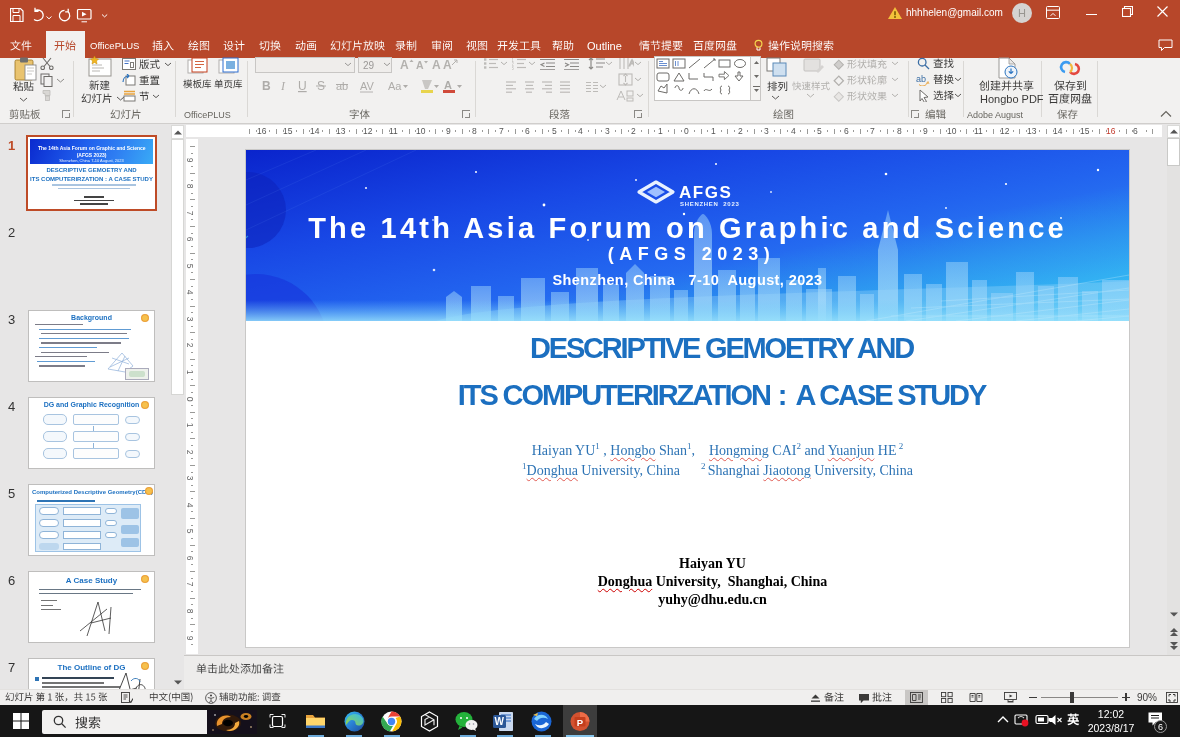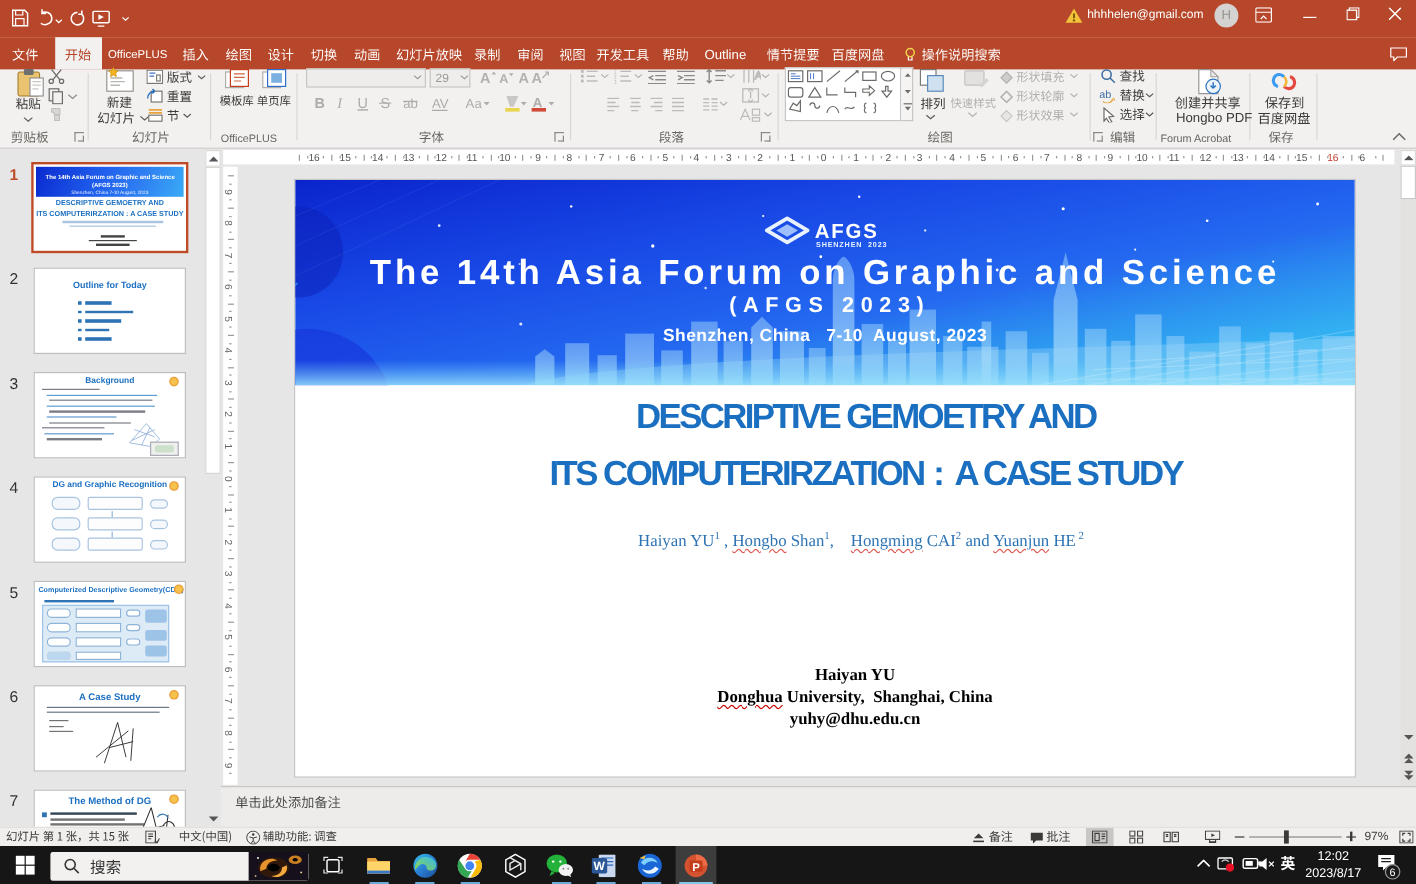--- a/index.html
+++ b/index.html
@@ -149,21 +149,21 @@
 <svg class="ct" style="left:773px;top:108.5px" width="23" height="15">
       <path transform="translate(0,9.2)" fill="#67655f" d="M0.4 -0.6 0.6 0.2C1.5 -0.1 2.6 -0.6 3.8 -1.0L3.6 -1.7C2.4 -1.2 1.2 -0.8 0.4 -0.6ZM5.0 -5.3V-4.6H8.7V-5.3ZM0.6 -4.4C0.7 -4.5 1.0 -4.6 2.1 -4.7C1.7 -4.1 1.3 -3.6 1.1 -3.4C0.9 -3.0 0.6 -2.7 0.4 -2.7C0.5 -2.4 0.6 -2.1 0.7 -1.9C0.9 -2.0 1.2 -2.2 3.6 -2.8C3.6 -3.0 3.6 -3.3 3.6 -3.5L1.8 -3.0C2.5 -4.0 3.2 -5.1 3.8 -6.2L3.1 -6.6C2.9 -6.2 2.7 -5.8 2.5 -5.4L1.3 -5.3C1.9 -6.2 2.5 -7.4 2.9 -8.5L2.2 -8.9C1.8 -7.6 1.1 -6.2 0.9 -5.8C0.7 -5.5 0.5 -5.2 0.3 -5.2C0.4 -5.0 0.5 -4.6 0.6 -4.4ZM4.1 0.6C4.4 0.5 4.8 0.4 8.7 0.0C8.9 0.3 9.0 0.6 9.1 0.9L9.8 0.5C9.5 -0.2 8.8 -1.2 8.2 -2.0L7.5 -1.8C7.8 -1.4 8.1 -1.0 8.3 -0.6L5.3 -0.3C5.8 -1.0 6.4 -2.1 6.8 -2.8H9.6V-3.5H4.1V-2.8H5.9C5.5 -2.1 4.7 -0.7 4.5 -0.5C4.3 -0.3 4.1 -0.2 3.8 -0.1C3.9 0.0 4.1 0.4 4.1 0.6ZM6.7 -8.9C6.0 -7.4 4.9 -6.1 3.7 -5.3C3.8 -5.2 4.0 -4.8 4.1 -4.6C5.1 -5.3 6.1 -6.4 6.8 -7.5C7.6 -6.5 8.7 -5.4 9.6 -4.7C9.7 -5.0 9.9 -5.3 10.0 -5.5C9.0 -6.1 7.9 -7.2 7.2 -8.2L7.4 -8.6Z M14.4 -2.9C15.3 -2.8 16.3 -2.4 16.9 -2.1L17.3 -2.6C16.7 -2.9 15.6 -3.2 14.8 -3.4ZM13.4 -1.6C14.8 -1.4 16.7 -1.0 17.7 -0.6L18.0 -1.2C17.0 -1.6 15.2 -2.0 13.8 -2.1ZM11.4 -8.4V0.8H12.1V0.4H19.3V0.8H20.1V-8.4ZM12.1 -0.3V-7.6H19.3V-0.3ZM14.8 -7.4C14.3 -6.6 13.4 -5.8 12.5 -5.2C12.7 -5.1 13.0 -4.9 13.1 -4.7C13.4 -5.0 13.7 -5.2 14.0 -5.5C14.4 -5.2 14.7 -4.8 15.2 -4.6C14.3 -4.1 13.3 -3.8 12.3 -3.6C12.5 -3.5 12.6 -3.2 12.7 -3.0C13.7 -3.2 14.8 -3.6 15.8 -4.2C16.7 -3.7 17.7 -3.3 18.7 -3.1C18.8 -3.3 19.0 -3.6 19.1 -3.7C18.2 -3.9 17.3 -4.2 16.5 -4.5C17.3 -5.1 17.9 -5.6 18.4 -6.4L17.9 -6.6L17.8 -6.6H15.1C15.2 -6.8 15.4 -7.0 15.5 -7.2ZM14.5 -5.9 14.5 -6.0H17.3C16.9 -5.6 16.4 -5.2 15.8 -4.9C15.3 -5.2 14.8 -5.5 14.5 -5.9Z"></path>
     </svg>
 <svg class="ct" style="left:925px;top:108.5px" width="23" height="15">
       <path transform="translate(0,9.2)" fill="#67655f" d="M0.4 -0.6 0.6 0.2C1.5 -0.2 2.6 -0.6 3.6 -1.1L3.5 -1.7C2.3 -1.3 1.2 -0.8 0.4 -0.6ZM0.6 -4.4C0.8 -4.5 1.0 -4.6 2.2 -4.7C1.8 -4.1 1.4 -3.5 1.2 -3.3C0.9 -2.9 0.7 -2.6 0.5 -2.6C0.6 -2.4 0.7 -2.1 0.7 -1.9C0.9 -2.0 1.2 -2.1 3.6 -2.7C3.5 -2.8 3.5 -3.1 3.5 -3.3L1.8 -3.0C2.5 -3.9 3.2 -5.1 3.8 -6.3L3.2 -6.6C3.0 -6.2 2.8 -5.8 2.6 -5.4L1.4 -5.3C2.0 -6.2 2.6 -7.4 3.0 -8.6L2.3 -8.8C1.9 -7.5 1.2 -6.2 1.0 -5.8C0.7 -5.5 0.6 -5.2 0.4 -5.2C0.5 -5.0 0.6 -4.6 0.6 -4.4ZM6.6 -3.7V-2.1H5.7V-3.7ZM7.1 -3.7H7.8V-2.1H7.1ZM5.1 -4.3V0.8H5.7V-1.5H6.6V0.5H7.1V-1.5H7.8V0.5H8.4V-1.5H9.1V0.1C9.1 0.1 9.1 0.2 9.0 0.2C9.0 0.2 8.8 0.2 8.5 0.2C8.6 0.3 8.7 0.6 8.7 0.8C9.1 0.8 9.3 0.7 9.5 0.7C9.7 0.5 9.8 0.4 9.8 0.1V-4.3L9.1 -4.3ZM8.4 -3.7H9.1V-2.1H8.4ZM6.4 -8.7C6.5 -8.4 6.7 -8.0 6.8 -7.7H4.3V-5.4C4.3 -3.8 4.3 -1.5 3.3 0.2C3.5 0.3 3.8 0.5 3.9 0.7C4.9 -1.0 5.1 -3.5 5.1 -5.2H9.7V-7.7H7.7C7.5 -8.0 7.3 -8.5 7.1 -8.9ZM5.1 -7.0H8.9V-5.9H5.1Z M16.3 -7.9H19.1V-6.8H16.3ZM15.6 -8.5V-6.2H19.9V-8.5ZM11.4 -3.5C11.4 -3.6 11.7 -3.6 12.1 -3.6H13.1V-2.1L10.9 -1.8L11.1 -1.0L13.1 -1.4V0.8H13.8V-1.5L15.0 -1.8L14.9 -2.5L13.8 -2.2V-3.6H14.8V-4.3H13.8V-6.0H13.1V-4.3H12.1C12.3 -5.1 12.6 -5.9 12.9 -6.8H14.8V-7.6H13.1C13.2 -7.9 13.3 -8.3 13.3 -8.7L12.6 -8.8C12.5 -8.4 12.4 -8.0 12.3 -7.6H11.0V-6.8H12.1C11.9 -6.0 11.7 -5.3 11.6 -5.0C11.4 -4.6 11.3 -4.2 11.1 -4.2C11.2 -4.0 11.3 -3.6 11.4 -3.5ZM19.1 -5.0V-4.1H16.4V-5.0ZM14.7 -0.8 14.8 -0.1 19.1 -0.4V0.8H19.8V-0.5L20.6 -0.5L20.6 -1.2L19.8 -1.2V-5.0H20.5V-5.6H14.9V-5.0H15.7V-0.9ZM19.1 -3.5V-2.5H16.4V-3.5ZM19.1 -1.9V-1.1L16.4 -0.9V-1.9Z"></path>
     </svg>
 <svg class="ct" style="left:1057px;top:108.5px" width="23" height="15">
       <path transform="translate(0,9.2)" fill="#67655f" d="M4.7 -7.6H8.7V-5.7H4.7ZM4.0 -8.3V-5.0H6.3V-3.7H3.2V-3.0H5.8C5.1 -1.8 4.0 -0.8 2.9 -0.2C3.1 -0.1 3.3 0.2 3.5 0.4C4.5 -0.2 5.5 -1.3 6.3 -2.4V0.8H7.1V-2.5C7.8 -1.3 8.8 -0.2 9.7 0.4C9.9 0.2 10.1 -0.1 10.3 -0.2C9.3 -0.8 8.2 -1.8 7.5 -3.0H10.0V-3.7H7.1V-5.0H9.4V-8.3ZM2.9 -8.8C2.3 -7.2 1.3 -5.6 0.2 -4.6C0.4 -4.5 0.6 -4.0 0.7 -3.9C1.1 -4.2 1.4 -4.7 1.8 -5.2V0.8H2.6V-6.4C3.0 -7.1 3.3 -7.8 3.6 -8.6Z M16.9 -3.7V-2.8H14.0V-2.1H16.9V-0.1C16.9 0.0 16.9 0.1 16.7 0.1C16.5 0.1 15.9 0.1 15.2 0.1C15.3 0.3 15.4 0.6 15.4 0.8C16.3 0.8 16.9 0.8 17.3 0.7C17.6 0.6 17.7 0.4 17.7 -0.1V-2.1H20.5V-2.8H17.7V-3.4C18.5 -3.9 19.3 -4.5 19.9 -5.2L19.4 -5.6L19.2 -5.5H14.9V-4.8H18.5C18.0 -4.4 17.5 -3.9 16.9 -3.7ZM14.5 -8.8C14.4 -8.4 14.3 -7.9 14.1 -7.4H11.2V-6.7H13.8C13.1 -5.2 12.1 -3.9 10.8 -3.0C11.0 -2.8 11.1 -2.5 11.2 -2.3C11.7 -2.6 12.1 -3.0 12.5 -3.4V0.8H13.3V-4.3C13.8 -5.1 14.3 -5.8 14.6 -6.7H20.4V-7.4H15.0C15.1 -7.8 15.2 -8.2 15.4 -8.6Z"></path>
     </svg>
 <div class="glabel" style="left:184px">OfficePLUS</div>
-<div class="glabel" style="left:967px">Forum Acrobat</div>
+<div class="glabel" style="left:967px">Adobe August</div>
 <div class="launch" style="left:62px;top:110px"></div>
 <div class="launch" style="left:462px;top:110px"></div>
 <div class="launch" style="left:634px;top:110px"></div>
 <div class="launch" style="left:911px;top:110px"></div>
 <svg class="abs" style="left:1160px;top:110px" width="12" height="8" fill="none" stroke="#67655f" stroke-width="1.2">
       <path d="M1 6.5l5-5 5 5"></path>
     </svg>
 <svg class="abs" style="left:13px;top:57px" width="26" height="24">
 <rect x="2" y="3" width="18" height="20" rx="1.5" fill="#E9C36F" stroke="#99711d" stroke-width="0.8"></rect>
 <rect x="7" y="0.5" width="8" height="5" rx="1" fill="#6f6f6f"></rect>
@@ -518,33 +518,20 @@
       </div>
       <div style="position:absolute;left:0;top:30px;right:0;text-align:center;color:#1c70c1;font-size:6px;font-weight:bold;white-space:nowrap">DESCRIPTIVE GEMOETRY AND</div>
       <div style="position:absolute;left:0;top:39px;right:0;text-align:center;color:#1c70c1;font-size:6px;font-weight:bold;white-space:nowrap">ITS COMPUTERIRZATION : A CASE STUDY</div>
       <div style="position:absolute;left:24px;top:47px;width:84px;height:1.5px;background:#a9c4e0"></div>
       <div style="position:absolute;left:30px;top:50.5px;width:72px;height:1.5px;background:#a9c4e0"></div>
       <div style="position:absolute;left:56px;top:59px;width:20px;height:1.8px;background:#444"></div>
       <div style="position:absolute;left:46px;top:62.5px;width:40px;height:1.8px;background:#444"></div>
       <div style="position:absolute;left:52px;top:66px;width:28px;height:1.8px;background:#444"></div>
     </div>
 <div class="tnum" style="top:138px;color:#BE4B27;font-weight:bold">1</div>
-<div class="thumb" style="top:223px">
-      <div style="position:absolute;left:0;top:9px;right:0;text-align:center;color:#1c70c1;font-size:7.5px;font-weight:bold">Outline for Today</div>
-      <div style="position:absolute;left:36px;top:27px;width:2.6px;height:2.6px;background:#2e74b5"></div>
-      <div style="position:absolute;left:42px;top:27px;width:22px;height:2.6px;background:#2e74b5"></div>
-      <div style="position:absolute;left:36px;top:34.5px;width:2.6px;height:2.6px;background:#2e74b5"></div>
-      <div style="position:absolute;left:42px;top:34.5px;width:40px;height:2.6px;background:#2e74b5"></div>
-      <div style="position:absolute;left:36px;top:42.0px;width:2.6px;height:2.6px;background:#2e74b5"></div>
-      <div style="position:absolute;left:42px;top:42.0px;width:30px;height:2.6px;background:#2e74b5"></div>
-      <div style="position:absolute;left:36px;top:49.5px;width:2.6px;height:2.6px;background:#2e74b5"></div>
-      <div style="position:absolute;left:42px;top:49.5px;width:20px;height:2.6px;background:#2e74b5"></div>
-      <div style="position:absolute;left:36px;top:57.0px;width:2.6px;height:2.6px;background:#2e74b5"></div>
-      <div style="position:absolute;left:42px;top:57.0px;width:22px;height:2.6px;background:#2e74b5"></div>
-    </div>
 <div class="tnum" style="top:225px">2</div>
 <div class="thumb" style="top:310px">
       <div style="position:absolute;left:0;top:3px;right:0;text-align:center;color:#1c70c1;font-size:7px;font-weight:bold">Background</div>
       <div style="position:absolute;left:112px;top:3px;width:8px;height:8px;border-radius:50%;background:radial-gradient(circle,#f6c14d 40%,#e8962e 70%)"></div>
       <div style="position:absolute;left:6px;top:13px;width:48px;height:1.2px;background:#445;opacity:0.7"></div>
       <div style="position:absolute;left:10px;top:17.6px;width:92px;height:1.2px;background:#1c70c1;opacity:0.7"></div>
       <div style="position:absolute;left:12px;top:22.200000000000003px;width:86px;height:1.2px;background:#445;opacity:0.7"></div>
       <div style="position:absolute;left:10px;top:26.800000000000004px;width:90px;height:1.2px;background:#1c70c1;opacity:0.7"></div>
       <div style="position:absolute;left:12px;top:31.400000000000006px;width:80px;height:1.2px;background:#445;opacity:0.7"></div>
       <div style="position:absolute;left:10px;top:36.00000000000001px;width:58px;height:1.2px;background:#1c70c1;opacity:0.7"></div>
@@ -603,21 +590,21 @@
       <div style="position:absolute;left:10px;top:21px;width:94px;height:1.3px;background:#456;opacity:0.8"></div>
       <div style="position:absolute;left:12px;top:28.0px;width:16px;height:1.4px;background:#444;opacity:0.75"></div>
       <div style="position:absolute;left:12px;top:32.5px;width:12px;height:1.4px;background:#444;opacity:0.75"></div>
       <div style="position:absolute;left:12px;top:37.0px;width:20px;height:1.4px;background:#444;opacity:0.75"></div>
       <svg style="position:absolute;left:42px;top:26px" width="50" height="42" stroke="#333" stroke-width="0.8" fill="none">
 <path d="M16 38L27 4M27 4l7 29M20 25l20-5M40 9l-2 27M9 33l27-22"></path>
 </svg>
     </div>
 <div class="tnum" style="top:573px">6</div>
 <div class="thumb" style="top:658px">
-      <div style="position:absolute;left:0;top:4px;right:0;text-align:center;color:#1c70c1;font-size:8px;font-weight:bold">The Method of DG</div>
+      <div style="position:absolute;left:0;top:4px;right:0;text-align:center;color:#1c70c1;font-size:8px;font-weight:bold">The Outline of DG</div>
       <div style="position:absolute;left:112px;top:3px;width:8px;height:8px;border-radius:50%;background:radial-gradient(circle,#f6c14d 40%,#e8962e 70%)"></div>
       <div style="position:absolute;left:6px;top:18px;width:4px;height:3.5px;background:#2e74b5"></div>
       <div style="position:absolute;left:13px;top:18px;width:72px;height:2.2px;background:#345"></div>
       <div style="position:absolute;left:13px;top:23px;width:62px;height:1.5px;background:#444;opacity:0.75"></div>
       <div style="position:absolute;left:13px;top:27px;width:78px;height:1.5px;background:#444;opacity:0.75"></div>
       <svg style="position:absolute;left:76px;top:12px" width="48" height="40" stroke="#333" stroke-width="0.9" fill="none">
         <path d="M8 34L21 2M21 2l7 28M13 22l19-5M35 8l-3 26M31 17c4-7 11-2 9 5"></path>
         <path d="M26 10c3-4 8-3 9 1" stroke="#2e74b5"></path>
       </svg>
     </div>
@@ -940,20 +927,21 @@
 </g>
 <text x="433" y="48" font-family="Liberation Sans" font-weight="bold" font-size="17" fill="#fff" letter-spacing="1.5">AFGS</text>
 <text x="434" y="55.5" font-family="Liberation Sans" font-weight="bold" font-size="6" fill="#e8f1ff" letter-spacing="0.7">SHENZHEN&nbsp;&nbsp;2023</text>
 </svg>
 <div class="abs" style="left:246px;top:212px;width:883px;text-align:center;color:#fff;font-weight:bold;font-size:29px;letter-spacing:3.2px">The 14th Asia Forum on Graphic and Science</div>
 <div class="abs" style="left:250px;top:243.5px;width:883px;text-align:center;color:#fff;font-weight:bold;font-size:18px;letter-spacing:5.5px">(AFGS 2023)</div>
 <div class="abs" style="left:246px;top:272px;width:883px;text-align:center;color:#fff;font-weight:bold;font-size:14.5px;letter-spacing:0.4px">Shenzhen, China&nbsp;&nbsp;&nbsp;7-10&nbsp; August, 2023</div>
 <div class="abs" style="left:280px;top:331.5px;width:883px;text-align:center;color:#1b6fc0;font-weight:bold;font-size:29px;letter-spacing:-2.2px">DESCRIPTIVE GEMOETRY AND</div>
 <div class="abs" style="left:280px;top:379px;width:883px;text-align:center;color:#1b6fc0;font-weight:bold;font-size:29px;letter-spacing:-2.1px">ITS COMPUTERIRZATION<span style="letter-spacing:0px">&nbsp;:&nbsp;</span>A CASE STUDY</div>
 <div class="abs" style="left:276px;top:441px;width:883px;text-align:center;color:#2e74b5;font-size:14px;font-family:'Liberation Serif',serif">Haiyan YU<sup style="font-size:9px">1</sup> , <span class="wv">Hongbo</span> Shan<sup style="font-size:9px">1</sup>,&nbsp;&nbsp;&nbsp;&nbsp;<span class="wv">Hongming</span> CAI<sup style="font-size:9px">2</sup> and <span class="wv">Yuanjun</span> HE<sup style="font-size:9px"> 2</sup></div>
+<div class="abs" style="left:276px;top:461px;width:883px;text-align:center;color:#2e74b5;font-size:14px;font-family:'Liberation Serif',serif"><sup style="font-size:9px">1</sup><span class="wv">Donghua</span> University, China&nbsp;&nbsp;&nbsp;&nbsp;&nbsp;&nbsp;<sup style="font-size:9px">2 </sup>Shanghai <span class="wv">Jiaotong</span> University, China</div>
 <div class="abs" style="left:271px;top:555px;width:883px;text-align:center;color:#000;font-weight:bold;font-size:14px;font-family:'Liberation Serif',serif;line-height:18px">Haiyan YU<br><span class="wv" style="text-decoration-color:#c00">Donghua</span> University,&nbsp; Shanghai, China<br>yuhy@dhu.edu.cn</div>
 <div class="rsb"></div>
 <div class="abs" style="left:1167px;top:125px;width:13px;height:13px;background:#fff;border:1px solid #DADAD8"></div>
 <svg class="abs" style="left:1170px;top:129px" width="8" height="5">
       <path d="M0 4.5L4 0.5L8 4.5z" fill="#555"></path>
     </svg>
 <div class="abs" style="left:1167px;top:138px;width:13px;height:28px;background:#fff;border:1px solid #C9C9C7"></div>
 <svg class="abs" style="left:1170px;top:612px" width="8" height="5">
       <path d="M0 0.5L4 4.5L8 0.5z" fill="#555"></path>
     </svg>
@@ -1018,21 +1006,21 @@
 <svg class="abs" style="left:1004px;top:692px" width="13" height="11" fill="none" stroke="#3b3a39" stroke-width="0.9">
       <rect x="0.5" y="0.5" width="12" height="7"></rect>
       <path d="M4 8v1.5h5V8M3.5 10h6"></path>
       <path d="M5.5 2.5l3 1.5-3 1.5z" fill="#3b3a39" stroke="none"></path>
     </svg>
 <div class="abs" style="left:1029px;top:696.5px;width:8px;height:1.3px;background:#3b3a39"></div>
 <div class="abs" style="left:1041px;top:697px;width:77px;height:1px;background:#8a8886"></div>
 <div class="abs" style="left:1070px;top:692px;width:4px;height:11px;background:#3b3a39"></div>
 <div class="abs" style="left:1122px;top:696.5px;width:8px;height:1.3px;background:#3b3a39"></div>
 <div class="abs" style="left:1125.3px;top:693.2px;width:1.3px;height:8px;background:#3b3a39"></div>
-<div class="abs" style="left:1137px;top:692px;font-size:10px;color:#3b3a39">97%</div>
+<div class="abs" style="left:1137px;top:692px;font-size:10px;color:#3b3a39">90%</div>
 <svg class="abs" style="left:1166px;top:692px" width="12" height="11" fill="none" stroke="#3b3a39" stroke-width="0.9">
       <rect x="0.5" y="0.5" width="11" height="10"></rect>
       <path d="M3 4.5v-2h2M7 2.5h2v2M9 7v2H7M5 9H3V7" stroke-width="1"></path>
     </svg>
 <div class="taskbar"></div>
 <svg class="abs" style="left:13px;top:713px" width="16" height="16" fill="#fff">
       <rect x="0" y="0" width="7.5" height="7.5"></rect>
       <rect x="8.5" y="0" width="7.5" height="7.5"></rect>
       <rect x="0" y="8.5" width="7.5" height="7.5"></rect>
       <rect x="8.5" y="8.5" width="7.5" height="7.5"></rect>

